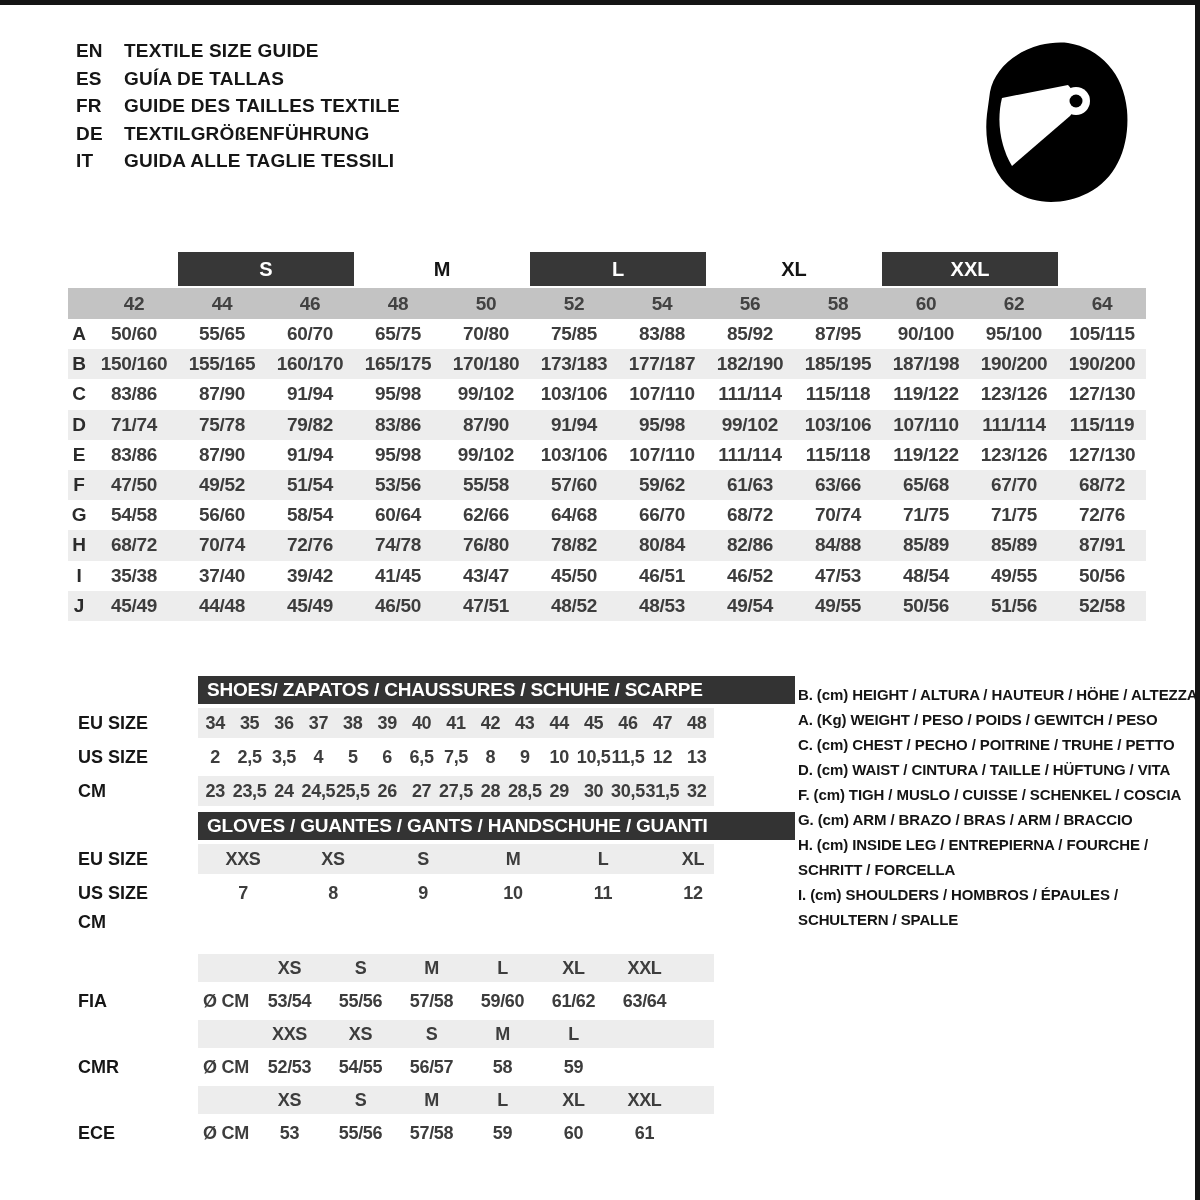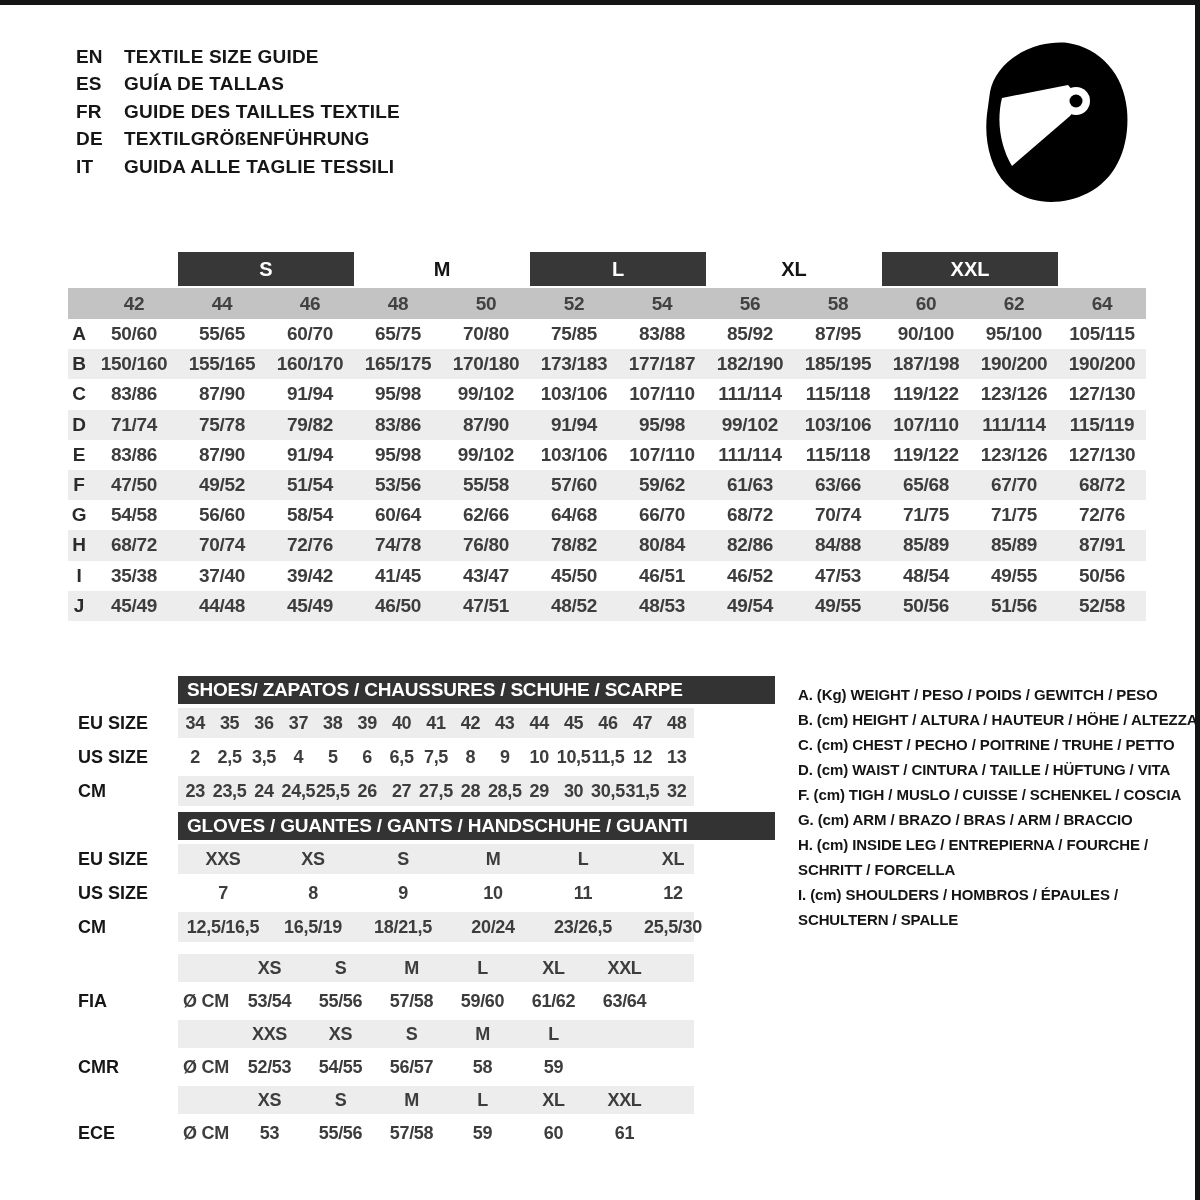--- a/index.html
+++ b/index.html
@@ -3,21 +3,21 @@
 <meta charset="utf-8">
 <style>
   html,body{margin:0;padding:0;background:#fff;}
   .page{position:relative;width:1200px;height:1200px;background:#ffffff;
         font-family:"Liberation Sans",sans-serif;font-weight:bold;color:#222;overflow:hidden;}
   .frame-top{position:absolute;top:0;left:0;width:1200px;height:5px;background:#141414;}
   .frame-right{position:absolute;top:0;right:0;width:5px;height:1200px;background:#141414;}
 
   
   .lang-list{position:absolute;left:76px;top:40px;}
-  .lang-row{display:flex;height:27.5px;align-items:flex-end;font-size:19px;color:#161616;letter-spacing:.2px;}
+  .lang-row{display:flex;height:27.5px;align-items:flex-start;font-size:19px;color:#161616;letter-spacing:.2px;}
   .lang-code{width:48px;}
 
   
   .helmet-pic{position:absolute;left:980px;top:40px;}
 
   
   .size-table{position:absolute;left:68px;top:252px;width:1078px;}
   .st-grid{display:grid;grid-template-columns:22px repeat(12,1fr);}
   .letter-row{height:34px;margin-bottom:2px;}
   .size-letter{display:flex;align-items:center;justify-content:center;font-size:20px;color:#141414;}
@@ -27,21 +27,21 @@
   .num-band .cell{color:#424242;}
   .data-row{height:30.2px;}
   .data-row.shaded{background:#ededed;}
   .row-label{color:#2b2b2b;}
 
   
   .section{position:absolute;left:78px;}
   #shoes-section{top:676px;}
   #gloves-section{top:812px;}
   #helmet-section{top:950px;}
-  .sec-line{display:flex;margin-bottom:4px;}
+  .sec-line{display:flex;margin-bottom:4px;gap:20px;}
   .sec-label{width:100px;display:flex;align-items:center;font-size:18px;color:#161616;}
   .band{width:516px;display:grid;height:30px;}
   .band.title{display:flex;align-items:center;background:#333333;color:#ffffff;
               padding-left:9px;width:588px;height:28px;font-size:19px;letter-spacing:-.2px;}
   .band.shaded{background:#ededed;}
   .band.short{height:28px;}
   .cols15{grid-template-columns:repeat(15,1fr);}
   .cols6{grid-template-columns:repeat(6,90px) 1fr;}
   .helmet-cols{grid-template-columns:56px repeat(6,71px) 1fr;}
   .band .cell{font-size:18px;}
@@ -353,28 +353,20 @@
           <div class="cell">7</div>
           <div class="cell">8</div>
           <div class="cell">9</div>
           <div class="cell">10</div>
           <div class="cell">11</div>
           <div class="cell">12</div>
         </div>
       </div>
       <div class="sec-line">
         <div class="sec-label">CM</div>
-        <div class="band cols6 shaded">
-          <div class="cell">12,5/16,5</div>
-          <div class="cell">16,5/19</div>
-          <div class="cell">18/21,5</div>
-          <div class="cell">20/24</div>
-          <div class="cell">23/26,5</div>
-          <div class="cell">25,5/30</div>
-        </div>
       </div>
     </div>
   <div class="section" id="helmet-section">
       <div class="sec-line">
         <div class="sec-label"></div>
       </div>
       <div class="sec-line">
         <div class="sec-label"></div>
         <div class="band helmet-cols shaded short">
           <div class="cell"></div>
@@ -442,22 +434,22 @@
           <div class="cell">55/56</div>
           <div class="cell">57/58</div>
           <div class="cell">59</div>
           <div class="cell">60</div>
           <div class="cell">61</div>
         </div>
       </div>
     </div>
 
   <div class="legend" id="legend">
+      <div class="legend-item">B. (cm) HEIGHT / ALTURA / HAUTEUR / HÖHE / ALTEZZA</div>
       <div class="legend-item">A. (Kg) WEIGHT / PESO / POIDS / GEWITCH / PESO</div>
-      <div class="legend-item">B. (cm) HEIGHT / ALTURA / HAUTEUR / HÖHE / ALTEZZA</div>
       <div class="legend-item">C. (cm) CHEST / PECHO / POITRINE / TRUHE / PETTO</div>
       <div class="legend-item">D. (cm) WAIST / CINTURA / TAILLE / HÜFTUNG / VITA</div>
       <div class="legend-item">F. (cm) TIGH / MUSLO / CUISSE / SCHENKEL / COSCIA</div>
       <div class="legend-item">G. (cm) ARM  / BRAZO / BRAS / ARM / BRACCIO</div>
       <div class="legend-item">H. (cm) INSIDE LEG / ENTREPIERNA / FOURCHE / SCHRITT / FORCELLA</div>
       <div class="legend-item">I.  (cm) SHOULDERS / HOMBROS / ÉPAULES / SCHULTERN / SPALLE</div>
     </div>
 </div>
 
 </body></html>

